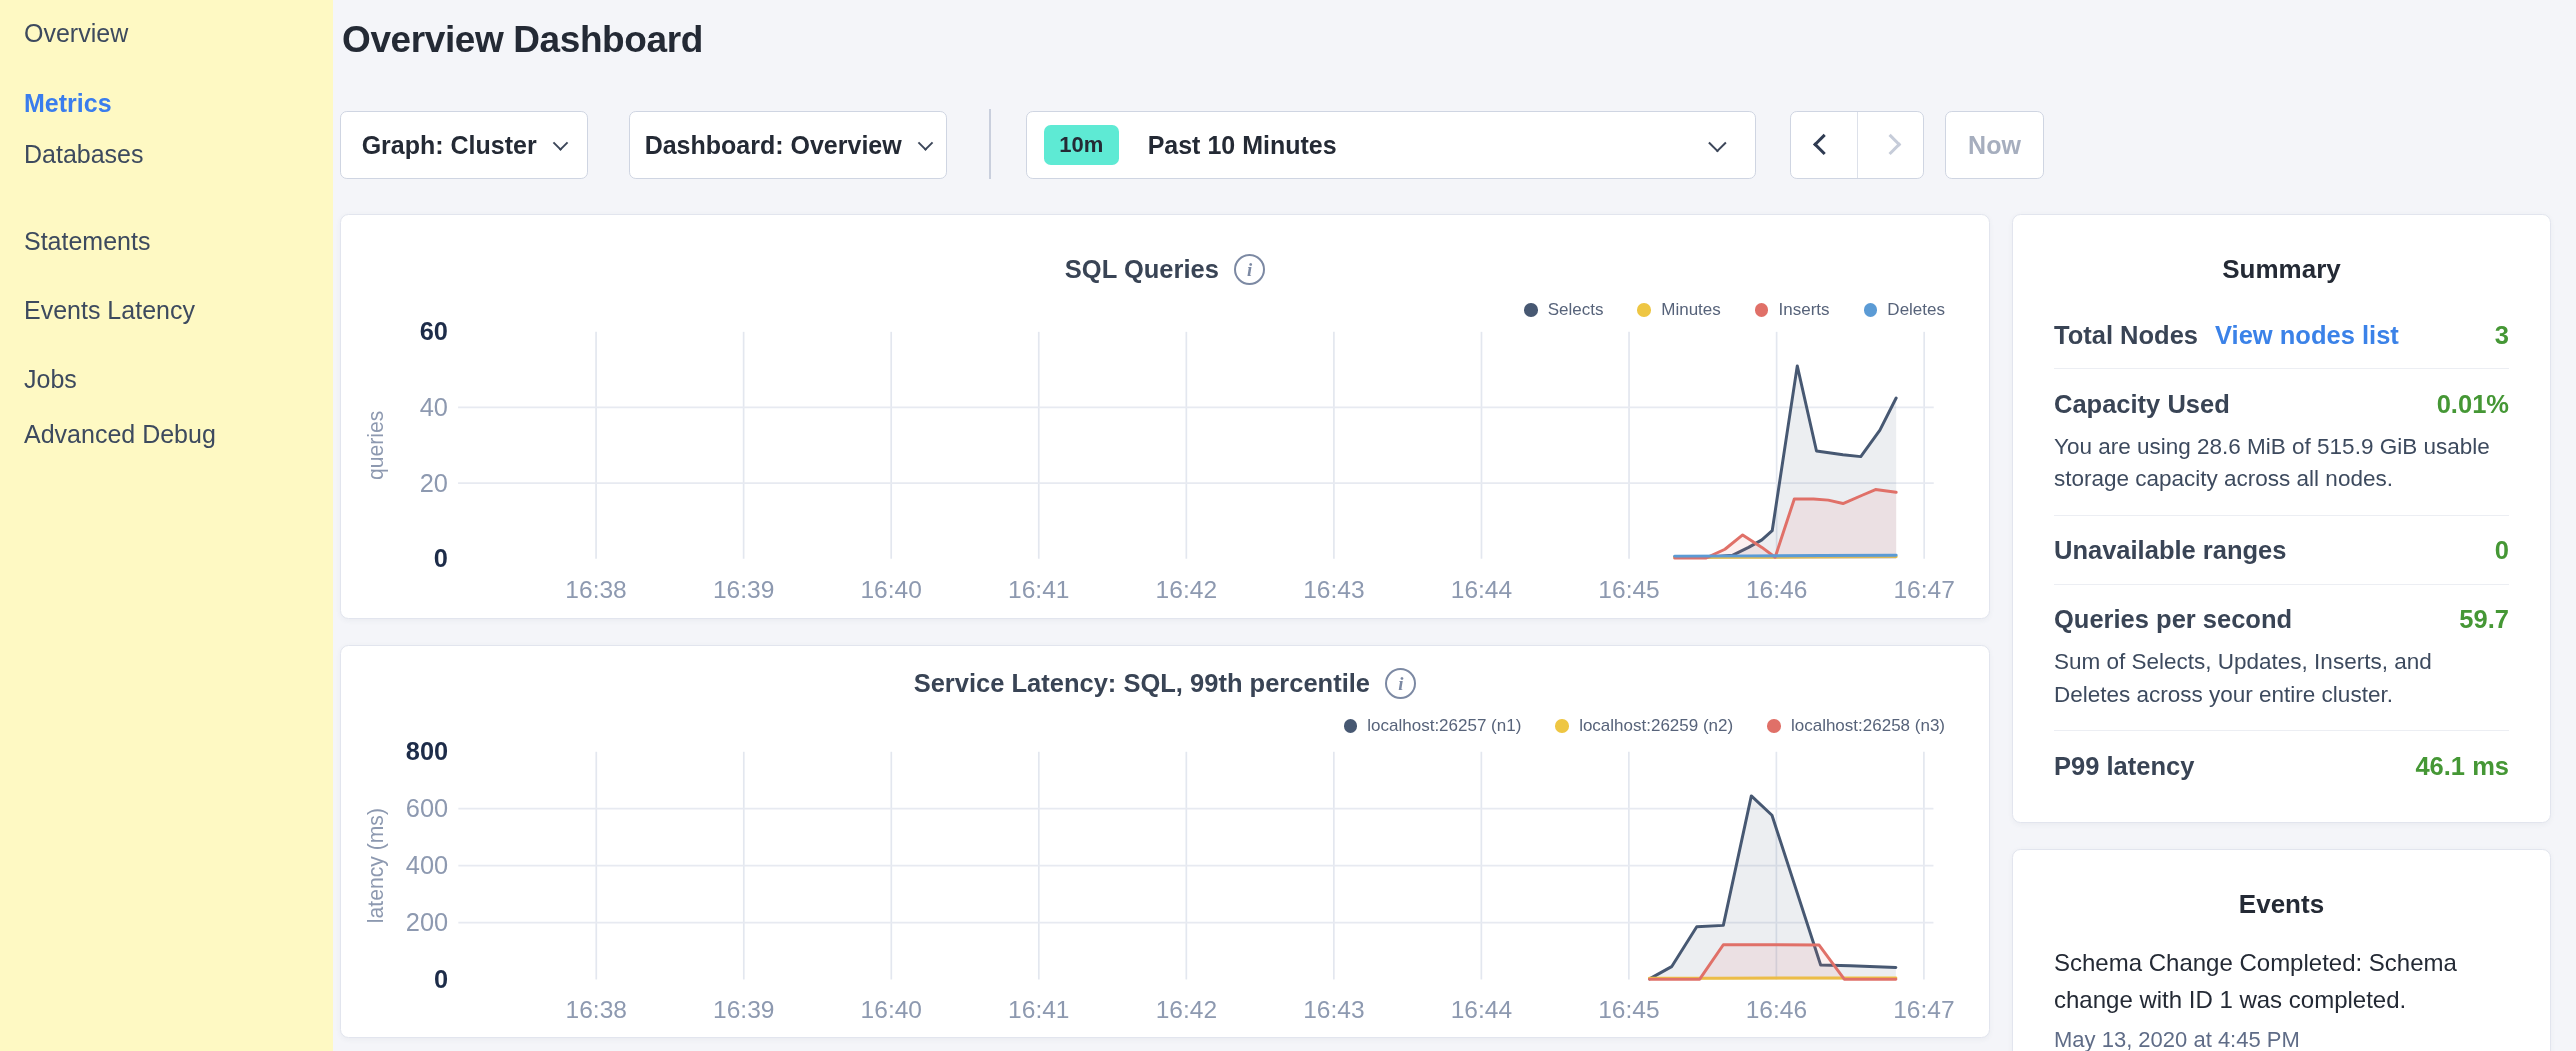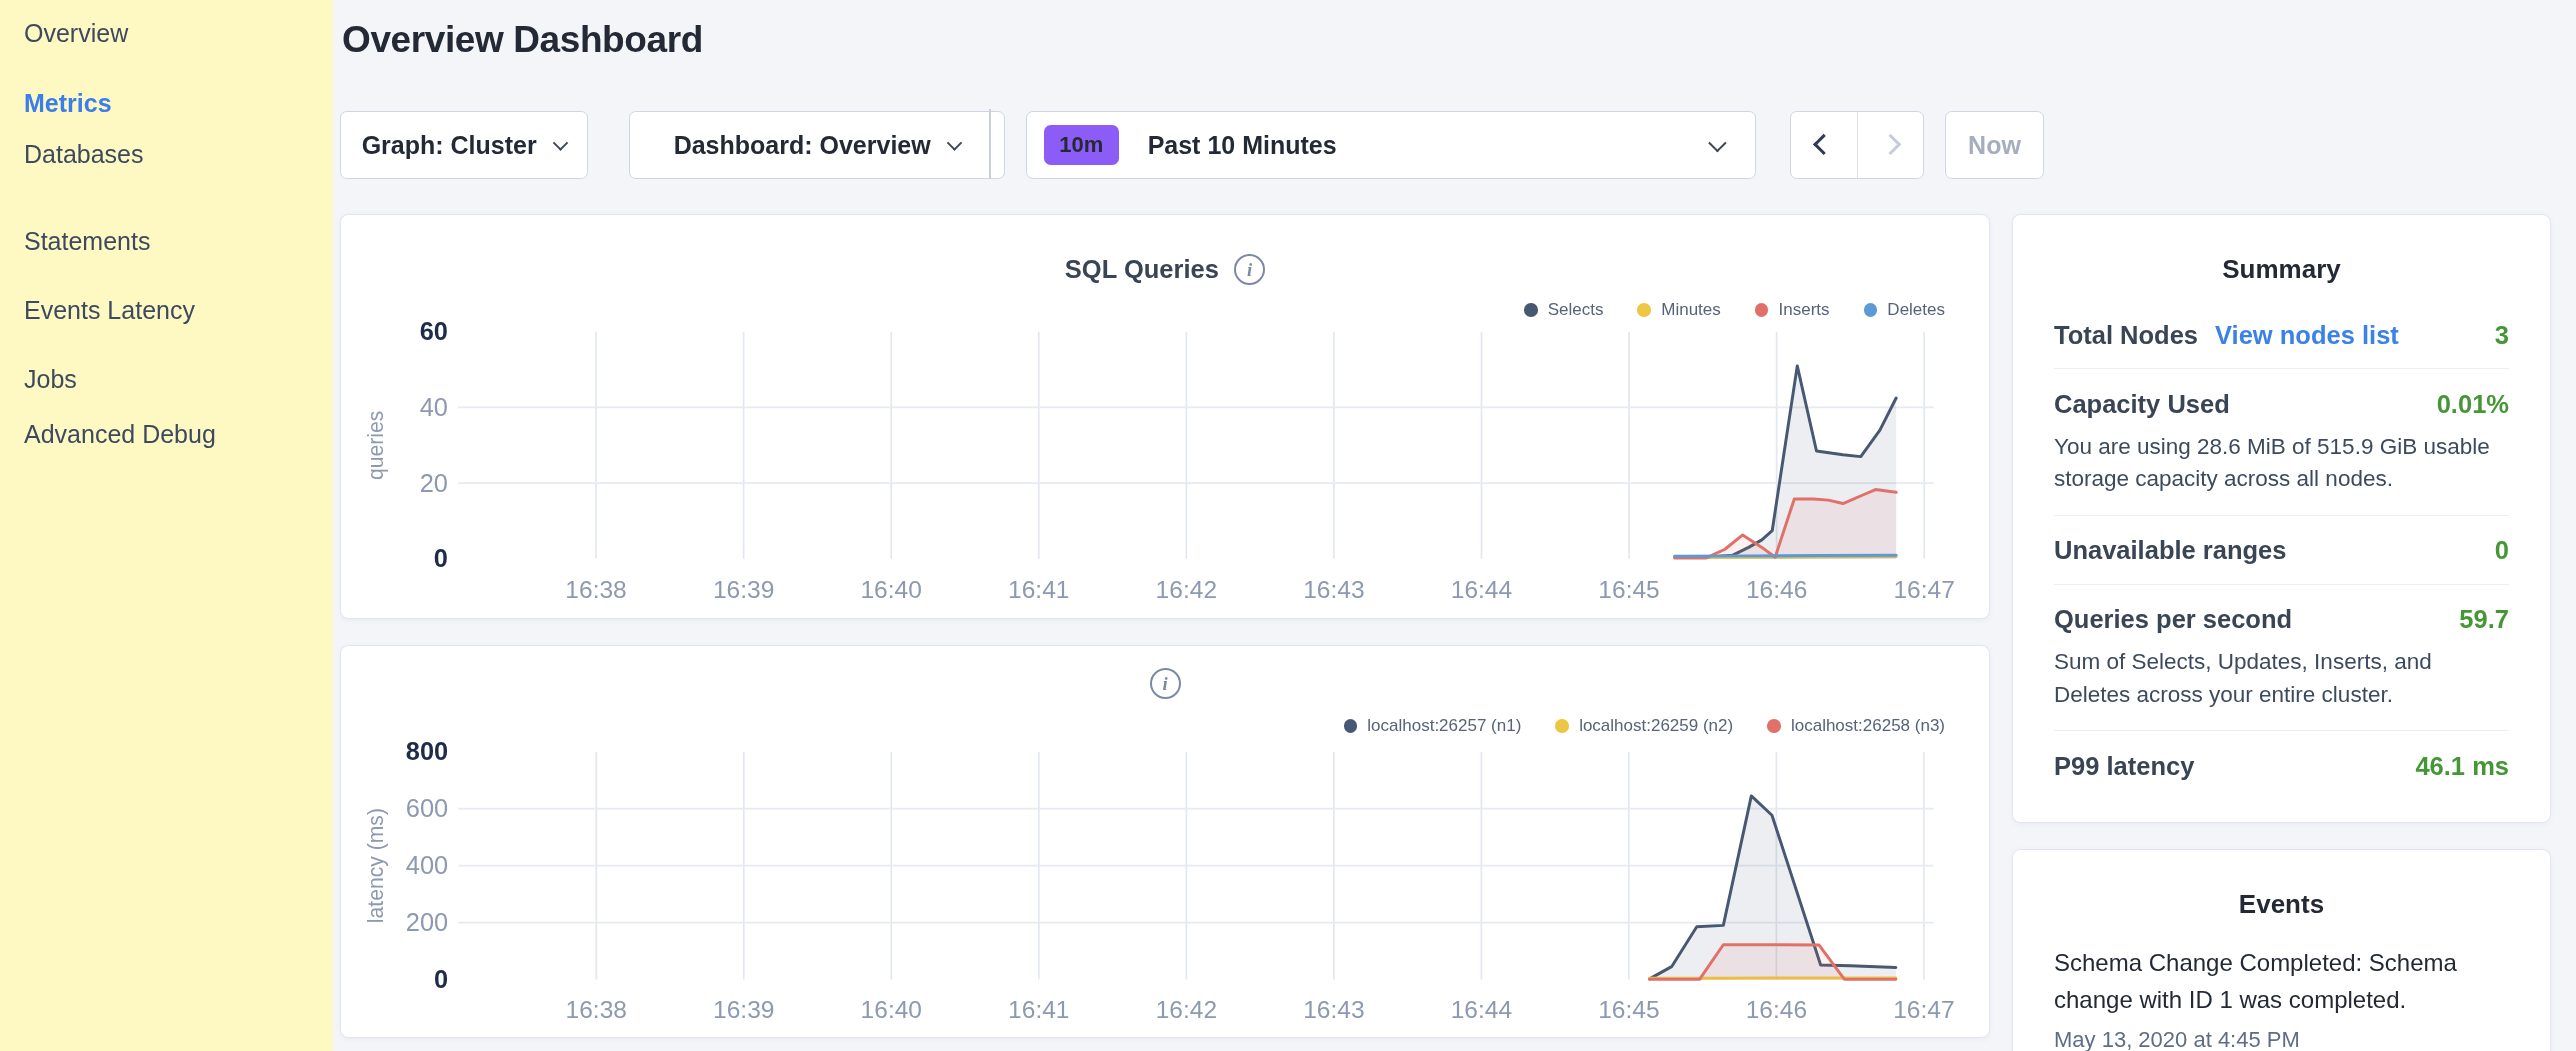--- a/index.html
+++ b/index.html
@@ -14,21 +14,21 @@
   .sidebar { position:absolute; left:0; top:0; width:333px; height:1051px; background:#fef9c3; }
   .nav-item { position:absolute; left:24px; height:36px; line-height:36px; font-size:25px; color:#3d4a5e; cursor:pointer; }
   .nav-item.active { color:#3a7ded; font-weight:700; }
   
   .page-title { position:absolute; left:342px; top:18.7px; font-size:37px; font-weight:700; color:#242a35; letter-spacing:-0.4px; }
   
   .ctrl { position:absolute; top:111px; height:68px; background:#fff; border:1.7px solid #cfd5e2; border-radius:6.8px; display:flex; align-items:center; justify-content:center; font-size:25px; font-weight:700; color:#242a35; cursor:pointer; }
   .chev { display:inline-block; width:11px; height:11px; border-right:2.6px solid #3c4659; border-bottom:2.6px solid #3c4659; transform:rotate(45deg) translate(-1.7px,-1.7px); margin-left:18.7px; }
   .ctrl-divider { position:absolute; left:989px; top:109px; width:1.7px; height:70px; background:#c9cfdd; }
   .time-box { justify-content:flex-start; padding:0 31px 0 17px; }
-  .time-badge { background:#8b5cf6; border-radius:6.8px; padding:6.8px 15.3px; font-size:22px; font-weight:700; color:#242a35; margin-right:29px; }
+  .time-badge { background:#5eead4; border-radius:6.8px; padding:6.8px 15.3px; font-size:22px; font-weight:700; color:#242a35; margin-right:29px; }
   .time-label { font-size:25px; font-weight:700; color:#242a35; }
   .time-box .chev { margin-left:auto; width:12.8px; height:12.8px; border-width:2.1px; }
   .arrow-group { padding:0; }
   .arrow-cell { width:66px; height:100%; display:flex; align-items:center; justify-content:center; }
   .arrow-cell + .arrow-cell { border-left:1.7px solid #dde1ea; }
   .arr { display:inline-block; width:15.3px; height:15.3px; }
   .arr-left  { border-left:3.8px solid #2f3b52; border-bottom:3.8px solid #2f3b52; transform:rotate(45deg); }
   .arr-right { border-right:3.8px solid #c6ccd9; border-top:3.8px solid #c6ccd9; transform:rotate(45deg); }
   .now-btn { color:#a6aebe; }
   
@@ -76,21 +76,21 @@
   <div class="nav-item" style="top:361px">Jobs</div>
   <div class="nav-item" style="top:416px">Advanced Debug</div>
 </nav>
 
 <h1 class="page-title">Overview Dashboard</h1>
 
 <div class="ctrl" style="left:340px;width:248px">
   <span>Graph: Cluster</span>
   <span class="chev"></span>
 </div>
-<div class="ctrl" style="left:629px;width:376px">
+<div class="ctrl" style="left:629px;width:318px">
   <span>Dashboard: Overview</span>
   <span class="chev"></span>
 </div>
 <div class="ctrl-divider"></div>
 <div class="ctrl time-box" style="left:1026px;width:730px">
   <span class="time-badge">10m</span>
   <span class="time-label">Past 10 Minutes</span>
   <span class="chev"></span>
 </div>
 <div class="ctrl arrow-group" style="left:1790px;width:134px">
@@ -162,20 +162,21 @@
       <path d="M1572.1 404.7L1657.5 404.4L1727.3 404.0L1833.6 403.5" fill="none" stroke="#eec643" stroke-width="3.5" stroke-linejoin="round" stroke-linecap="round"></path>
       <path d="M1572.1 405.3L1608.7 405.3L1631.4 394.8L1652.3 377.9L1675.0 392.6L1690.7 404.2L1713.3 335.4L1736.0 335.4L1753.4 336.8L1770.8 340.8L1793.5 331.0L1809.2 324.3L1833.6 327.4L1833.6 406L1572.1 406Z" fill="#e07068" fill-opacity="0.1" stroke="none"></path>
       <path d="M1572.1 405.3L1608.7 405.3L1631.4 394.8L1652.3 377.9L1675.0 392.6L1690.7 404.2L1713.3 335.4L1736.0 335.4L1753.4 336.8L1770.8 340.8L1793.5 331.0L1809.2 324.3L1833.6 327.4" fill="none" stroke="#e07068" stroke-width="3.5" stroke-linejoin="round" stroke-linecap="round"></path>
       <path d="M1572.1 402.9L1657.5 402.6L1744.7 402.2L1833.6 401.8L1833.6 406L1572.1 406Z" fill="#5b9bd5" fill-opacity="0.1" stroke="none"></path>
       <path d="M1572.1 402.9L1657.5 402.6L1744.7 402.2L1833.6 401.8" fill="none" stroke="#5b9bd5" stroke-width="3.5" stroke-linejoin="round" stroke-linecap="round"></path>
     </svg>
 </section>
 
 <section class="card chart-card-2">
   <div class="chart-title-row">
+    <span class="chart-title">Service Latency: SQL, 99th percentile</span>
     <span class="info-icon">i</span>
   </div>
   <div class="legend">
       <span class="legend-item">
         <span class="legend-dot" style="background: rgb(71, 88, 114);"></span>
         <span>localhost:26257 (n1)</span>
       </span>
       <span class="legend-item">
         <span class="legend-dot" style="background: rgb(238, 198, 67);"></span>
         <span>localhost:26259 (n2)</span>

